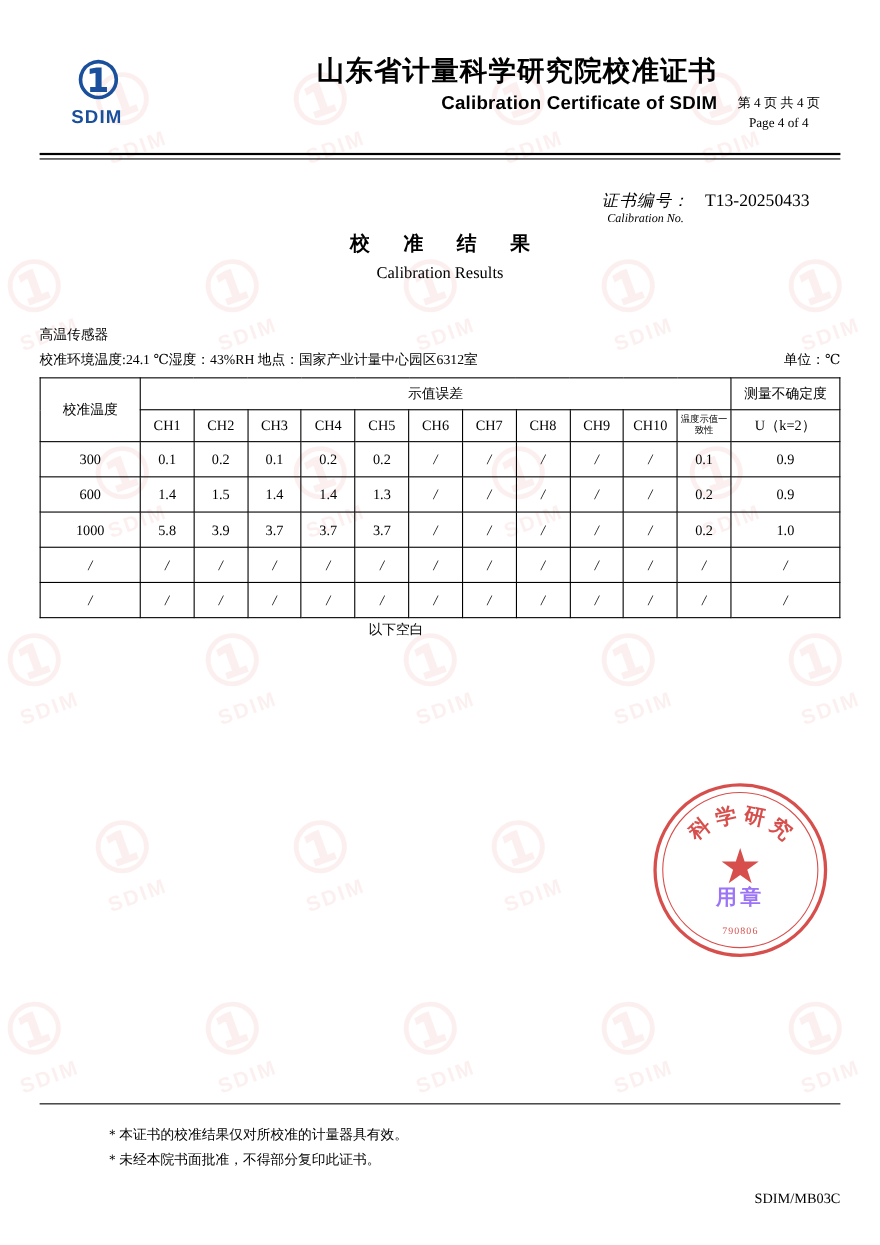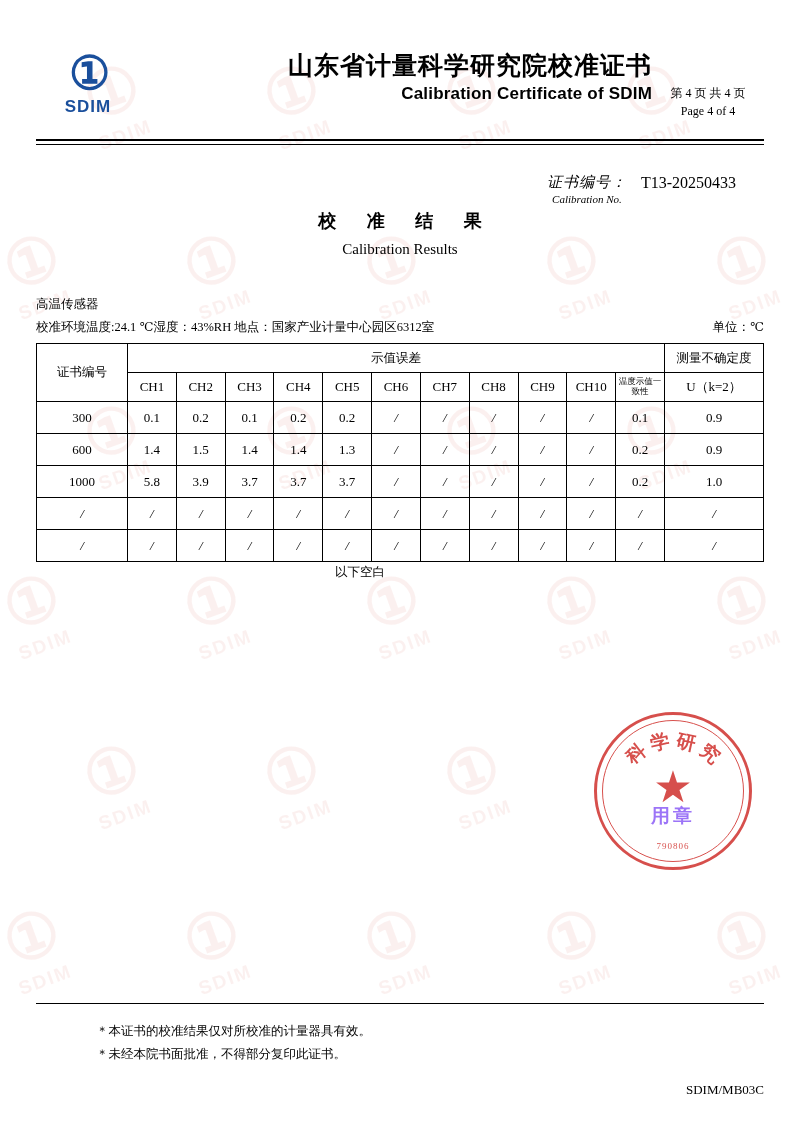--- a/index.html
+++ b/index.html
@@ -504,21 +504,21 @@
     <div class="meta-env">
       <div>校准环境温度:24.1 ℃湿度：43%RH  地点：国家产业计量中心园区6312室</div>
       <div>单位：℃</div>
     </div>
   </div>
 
   <div class="table-wrap">
     <table class="results">
       <thead>
         <tr>
-          <th class="col-temp" rowspan="2">证书编号</th>
+          <th class="col-temp" rowspan="2">校准温度</th>
           <th class="span-err" colspan="11">示值误差</th>
           <th class="col-unc" rowspan="1">测量不确定度</th>
         </tr>
         <tr>
           <th class="col-ch">CH1</th>
           <th class="col-ch">CH2</th>
           <th class="col-ch">CH3</th>
           <th class="col-ch">CH4</th>
           <th class="col-ch">CH5</th>
           <th class="col-ch">CH6</th>

